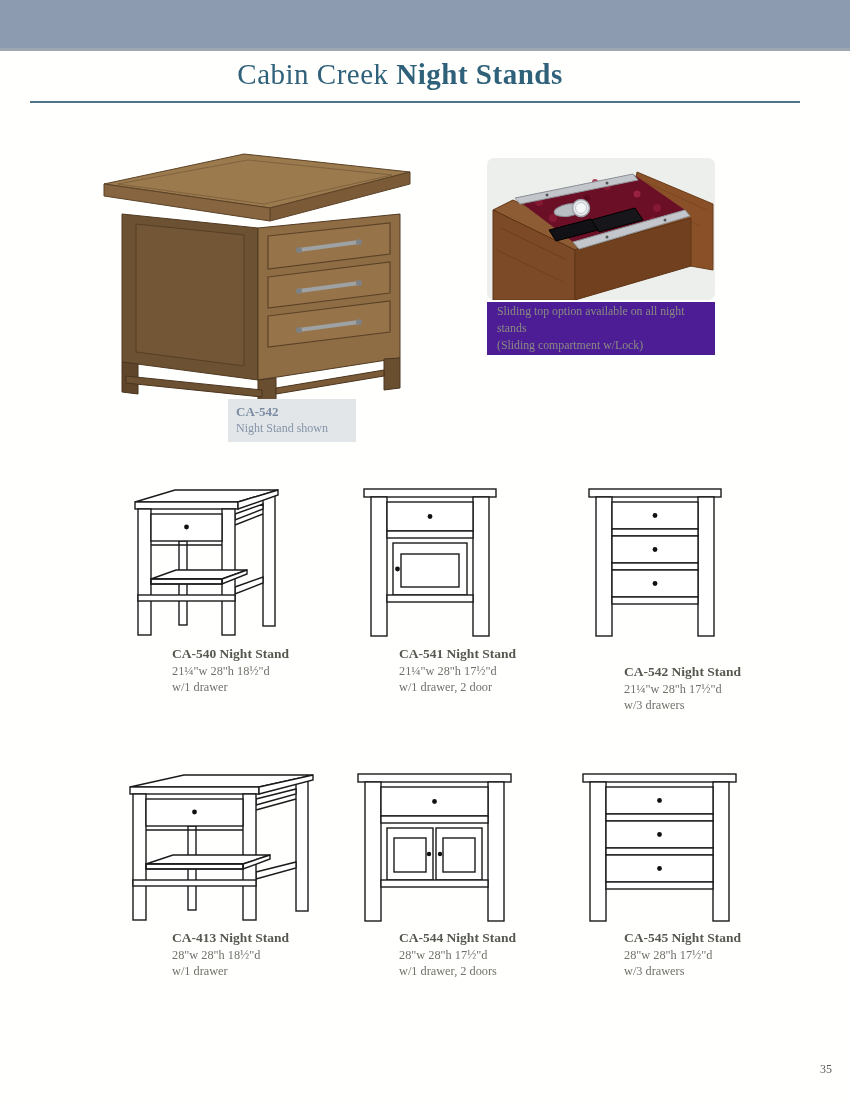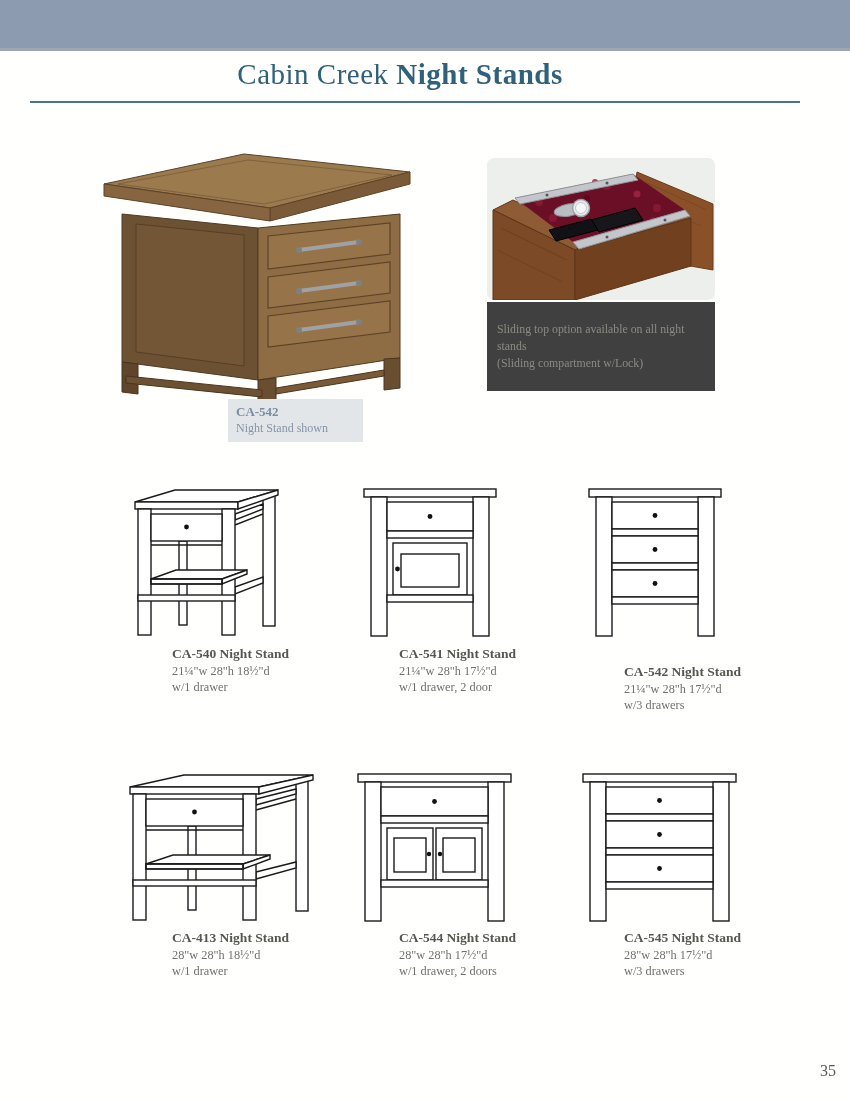--- a/index.html
+++ b/index.html
@@ -5,31 +5,31 @@
   html,body{margin:0;padding:0;background:#ffffff;}
   #page{position:relative;width:850px;height:1100px;background:#fffffe;overflow:hidden;
         font-family:"Liberation Serif", serif;}
   
   .header-bar{position:absolute;left:0;top:0;width:850px;height:48px;background:#8c9bb0;border-bottom:3px solid #9ea6b0;}
   .title-wrap{position:absolute;left:0;right:50px;top:58px;text-align:center;color:#30617a;font-size:29px;letter-spacing:.5px;white-space:nowrap;}
   .title-wrap .t-reg{font-weight:normal;}
   .title-wrap .t-bold{font-weight:bold;}
   .title-rule{position:absolute;left:30px;right:50px;top:101px;border-top:2px solid #4f7389;height:0;}
   
-  .hero-caption{position:absolute;left:228px;top:399px;width:112px;background:#e3e6e9;padding:5px 15px 6px 8px;}
+  .hero-caption{position:absolute;left:228px;top:399px;width:112px;background:#e3e6e9;padding:5px 8px 6px 8px;}
   .hero-caption .cap-model{font-weight:bold;color:#7b8ca2;font-size:13px;line-height:16px;}
   .hero-caption .cap-text{color:#8494a8;font-size:12px;line-height:16px;}
-  .slide-caption{position:absolute;left:487px;top:302px;width:208px;background:#404040;padding:19px 10px;}
+  .slide-caption{position:absolute;left:487px;top:302px;width:208px;background:#4c1d95;padding:1px 10px;}
   .slide-caption div{color:#8b8b83;font-size:11.8px;line-height:17px;}
   
   .drawing{position:absolute;}
   .plabel{position:absolute;width:215px;margin-left:36px;}
   .plabel .pmodel{font-weight:bold;color:#57574f;font-size:13.5px;line-height:16px;margin:0 0 2px 0;}
   .plabel .pdims,.plabel .pfeat{color:#71716a;font-size:12.3px;line-height:15.5px;}
-  .page-num{position:absolute;left:820px;top:1062px;color:#5a5a5a;font-size:16px;}
+  .page-num{position:absolute;left:820px;top:1062px;color:#5a5a5a;font-size:12px;}
   svg{display:block;}
 </style>
 </head>
 <body>
 
 <div id="page">
 
   <div class="header-bar"></div>
 
   <div class="title-wrap">

